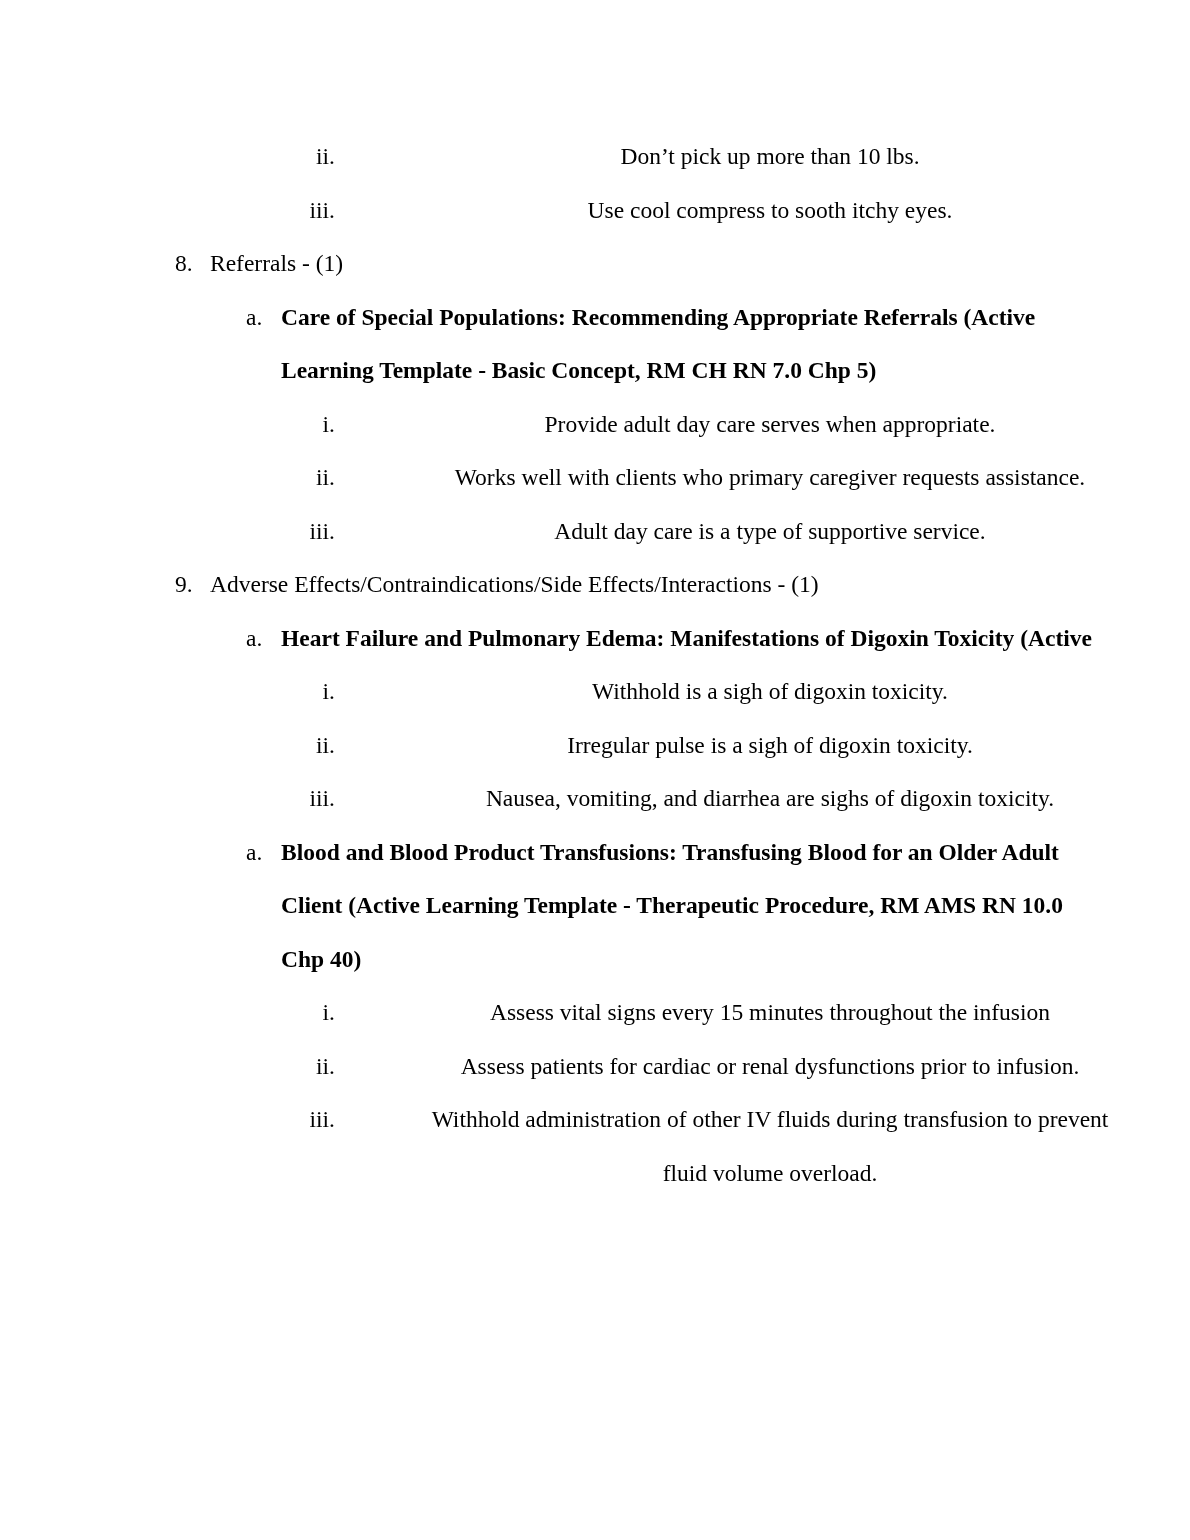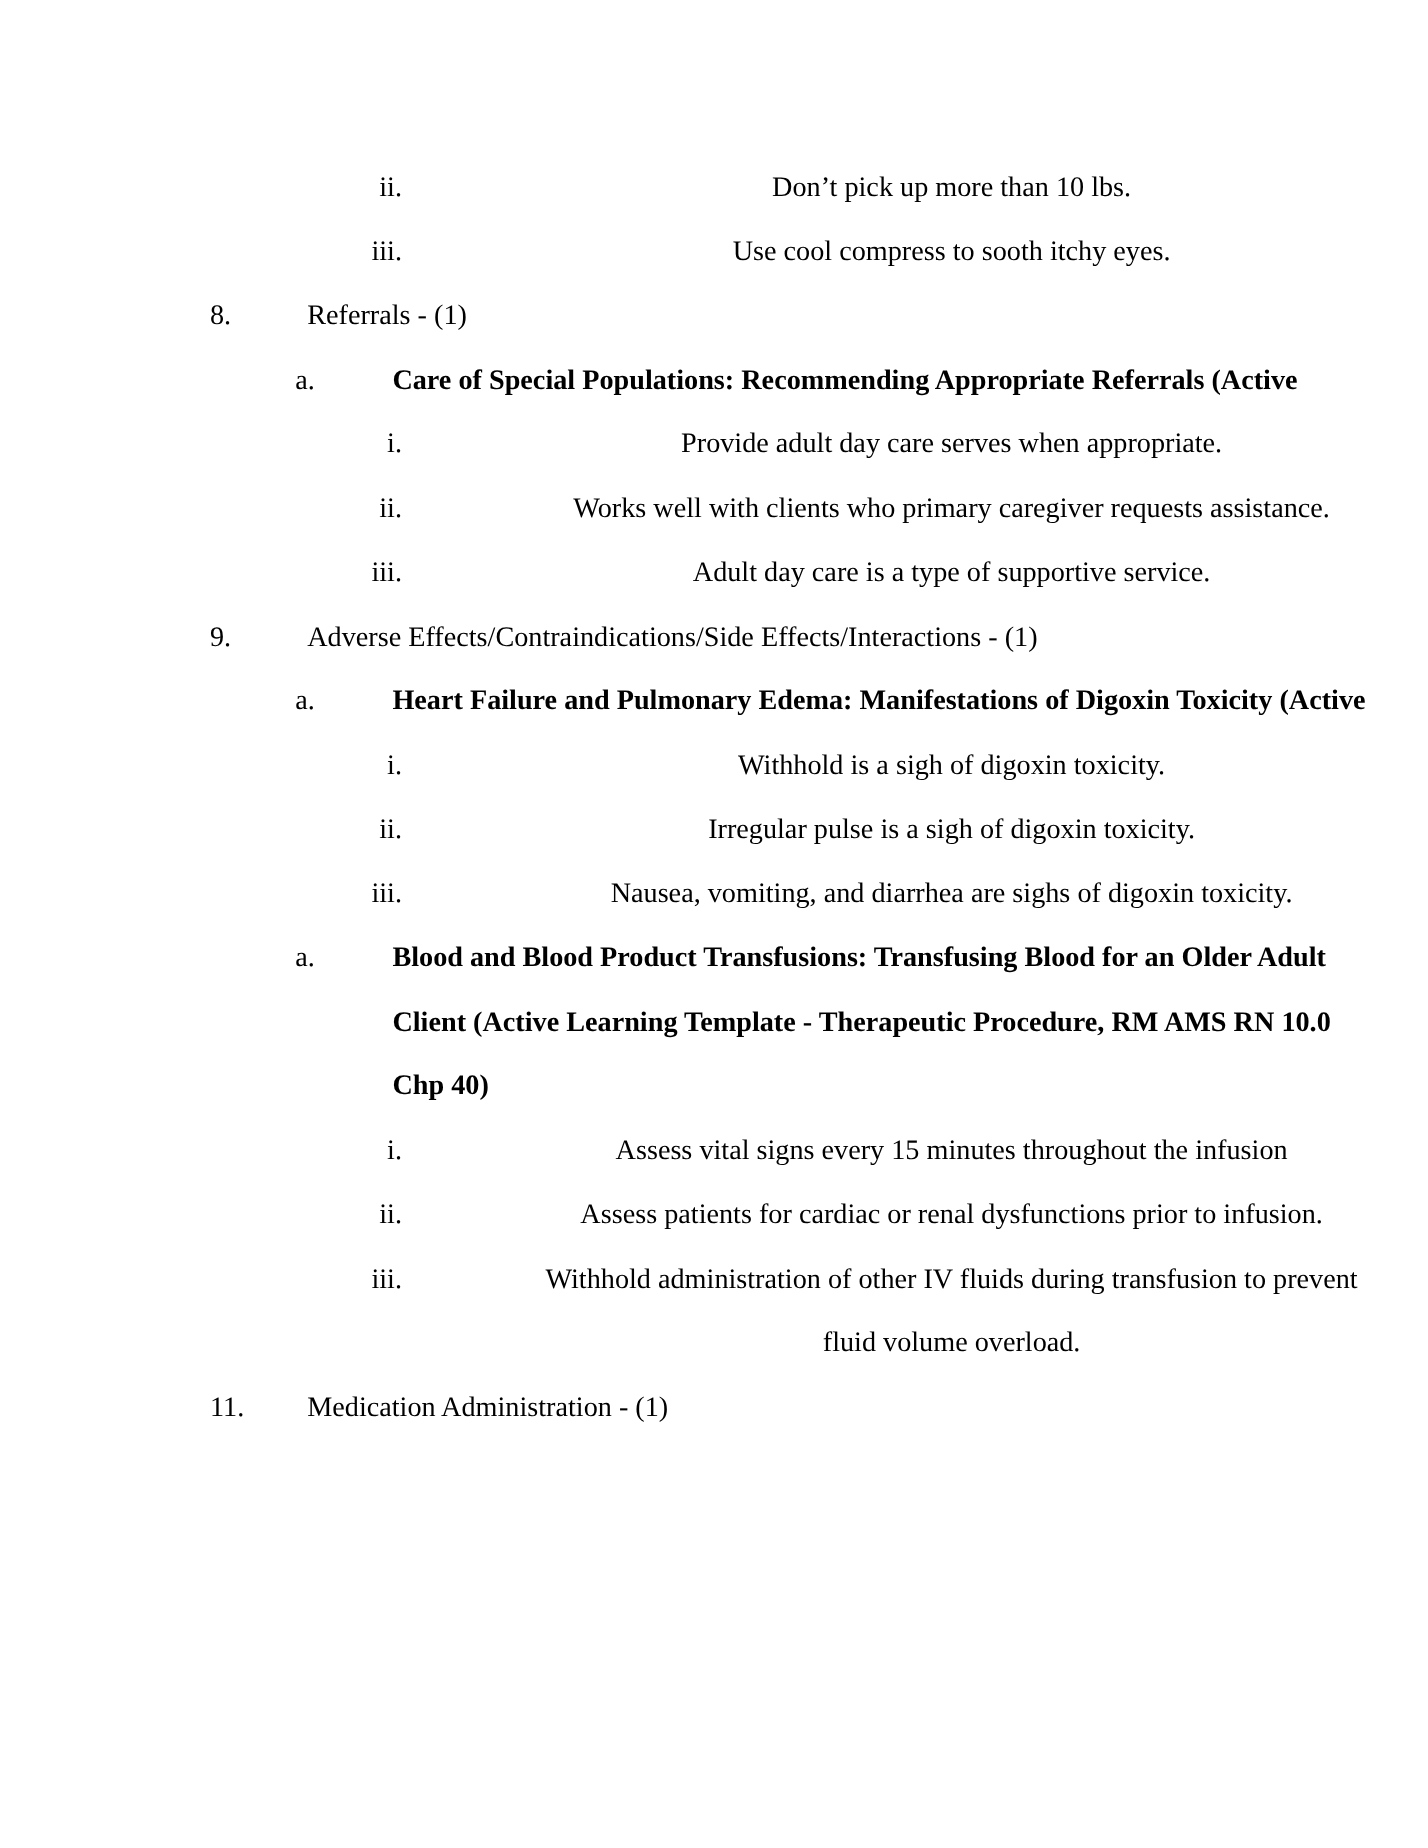--- a/index.html
+++ b/index.html
@@ -21,21 +21,20 @@
     position: absolute;
     top: 130px;
     left: 0;
     right: 0;
   }
   .line {
     position: relative;
     height: 53.5px;
     line-height: 53.5px;
     white-space: nowrap;
-    padding-left: 46px;
   }
   .line .marker {
     position: absolute;
     top: 0;
     line-height: 53.5px;
   }
   
   .l1 .marker { left: 175px; }
   .l1 .text   { display: block; padding-left: 210px; }
   
@@ -59,20 +58,24 @@
       <span class="marker">iii.</span>
       <span class="text">Use cool compress to sooth itchy eyes.</span>
     </div>
     <div class="line l1">
       <span class="marker">8.</span>
       <span class="text">Referrals - (1)</span>
     </div>
     <div class="line l2">
       <span class="marker">a.</span>
       <span class="text">Care of Special Populations: Recommending Appropriate Referrals (Active</span>
+    </div>
+    <div class="line l2">
+      <span class="marker"></span>
+      <span class="text">Learning Template - Basic Concept, RM CH RN 7.0 Chp 5)</span>
     </div>
     <div class="line l3">
       <span class="marker">i.</span>
       <span class="text">Provide adult day care serves when appropriate.</span>
     </div>
     <div class="line l3">
       <span class="marker">ii.</span>
       <span class="text">Works well with clients who primary caregiver requests assistance.</span>
     </div>
     <div class="line l3">
@@ -120,19 +123,15 @@
       <span class="text">Assess patients for cardiac or renal dysfunctions prior to infusion.</span>
     </div>
     <div class="line l3">
       <span class="marker">iii.</span>
       <span class="text">Withhold administration of other IV fluids during transfusion to prevent</span>
     </div>
     <div class="line l3">
       <span class="marker"></span>
       <span class="text">fluid volume overload.</span>
     </div>
-    <div class="line l1">
-      <span class="marker">11.</span>
-      <span class="text">Medication Administration - (1)</span>
-    </div>
 
   </div>
 </div>
 
 </body></html>

